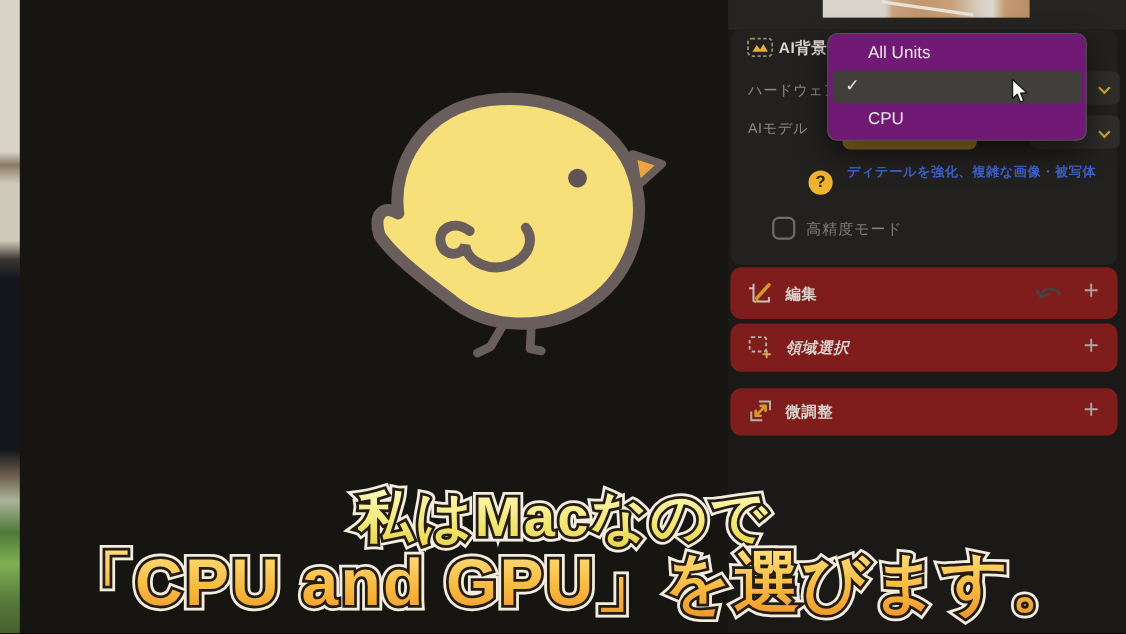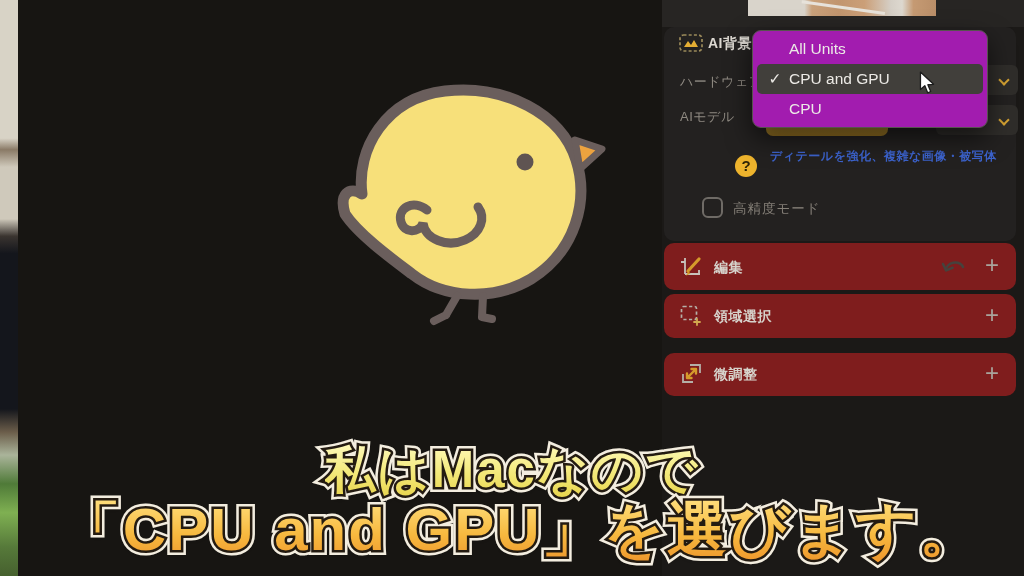--- a/index.html
+++ b/index.html
@@ -91,21 +91,21 @@
   .help-text { position:absolute; left:106px; font-size:12px; font-weight:600; color:#3c63cd; letter-spacing:0.5px; }
   #hp-checkbox {
     position:absolute; left:38px; top:170px; width:21px; height:21px;
     border:2px solid #6f6b66; border-radius:6px; background:transparent; cursor:pointer;
   }
   #hp-label { position:absolute; left:69px; top:173px; font-size:13.5px; color:#847f77; letter-spacing:1px; }
 
   
   #menu {
     position:absolute; left:752px; top:30px; width:236px; height:98px;
-    background:#a21caf; border:1px solid #56534e; border-radius:9px;
+    background:#701a75; border:1px solid #56534e; border-radius:9px;
     box-shadow:0 10px 26px rgba(0,0,0,0.6); padding-top:3px;
   }
   .menu-row {
     position:relative; height:30px; margin:0 4px; border-radius:5px;
     font-size:15.5px; font-weight:500; color:#eceae6; line-height:30px;
     cursor:pointer;
   }
   .menu-row .check { position:absolute; left:6px; width:24px; text-align:center; }
   .menu-row .mlabel { position:absolute; left:32px; white-space:nowrap; }
   .menu-row.selected { background:#413f3b; }
@@ -188,21 +188,21 @@
         <path d="M3,7 l3.2,6.4 6.4,-2.6" fill="none" stroke="#46423d" stroke-width="2.6" stroke-linecap="round" stroke-linejoin="round"></path>
       </svg>
       <div class="plus-btn" style="top:11px;">+</div>
     </div>
 
     <div class="card" id="card-region">
       <svg width="23" height="21" viewBox="0 0 23 21" style="position:absolute;left:16px;top:11px;">
         <rect x="1.5" y="1.5" width="15" height="13" rx="2" fill="none" stroke="#b5b0a8" stroke-width="1.7" stroke-dasharray="3.2 2.4"></rect>
         <path d="M17,14 v6 M14,17 h6" stroke="#d2a94f" stroke-width="1.8" stroke-linecap="round"></path>
       </svg>
-      <div class="sec-label" style="top:14px;">領域選択</div>
+      <div class="sec-label" style="top:14px;font-style:italic;">領域選択</div>
       <div class="plus-btn" style="top:10px;">+</div>
     </div>
 
     <div class="card" id="card-fine">
       <svg width="23" height="21" viewBox="0 0 23 21" style="position:absolute;left:16px;top:10px;">
         <path d="M10,2 H20 V10" fill="none" stroke="#b5b0a8" stroke-width="1.8"></path>
         <path d="M13,19 H3 V11" fill="none" stroke="#b5b0a8" stroke-width="1.8"></path>
         <path d="M7,15 L16,6 M16,6 h-4.5 M16,6 v4.5 M7,15 h4.5 M7,15 v-4.5" fill="none" stroke="#d59a2b" stroke-width="2.4" stroke-linecap="round"></path>
       </svg>
       <div class="sec-label" style="top:13px;">微調整</div>
@@ -210,21 +210,20 @@
     </div>
   </div>
 
   <div id="menu">
     <div class="menu-row">
       <span class="check"></span>
       <span class="mlabel">All Units</span>
     </div>
     <div class="menu-row selected">
       <span class="check">✓</span>
-      <span class="mlabel">CPU and GPU</span>
     </div>
     <div class="menu-row">
       <span class="check"></span>
       <span class="mlabel">CPU</span>
     </div>
   </div>
 
   <svg id="cursor" width="16" height="24" viewBox="0 0 14 22">
     <path d="M1,1 L1,17 L5,13.5 L7.6,20 L10.4,18.8 L7.8,12.6 L13,12.2 Z" fill="#ffffff" stroke="#1c1c1c" stroke-width="1.2" stroke-linejoin="round"></path>
   </svg>

